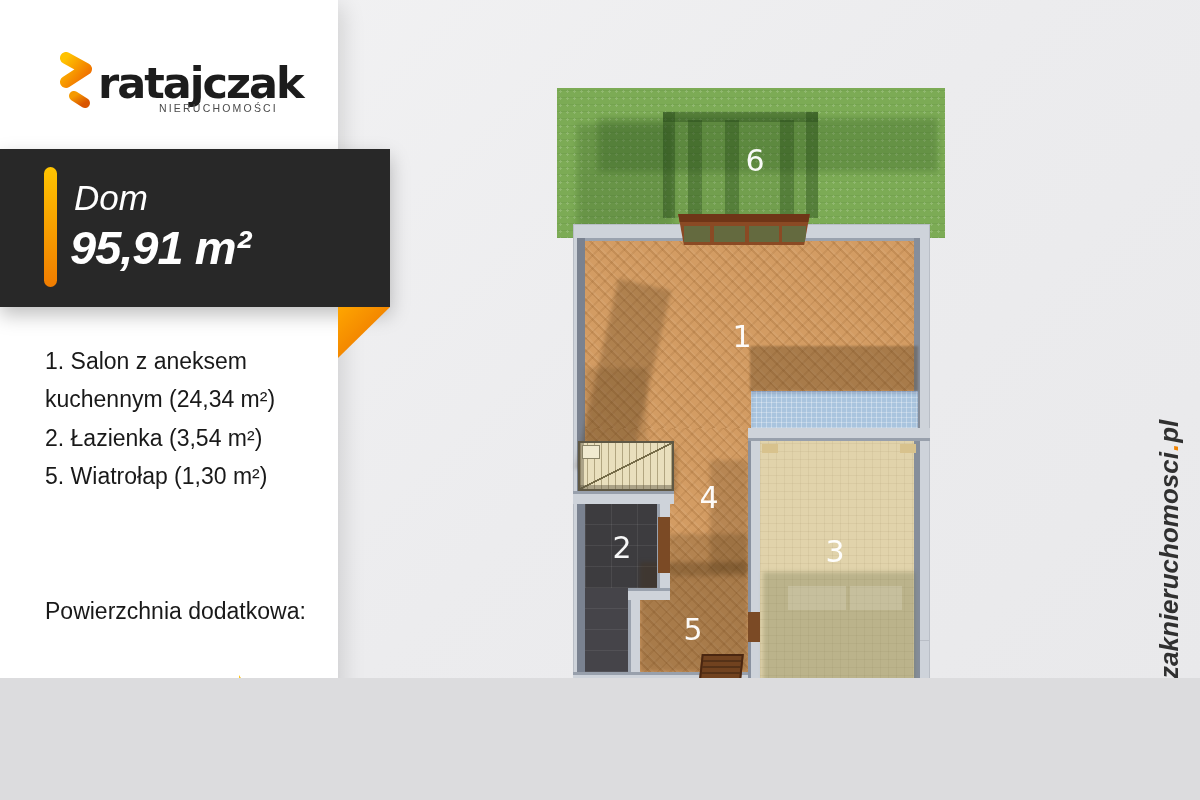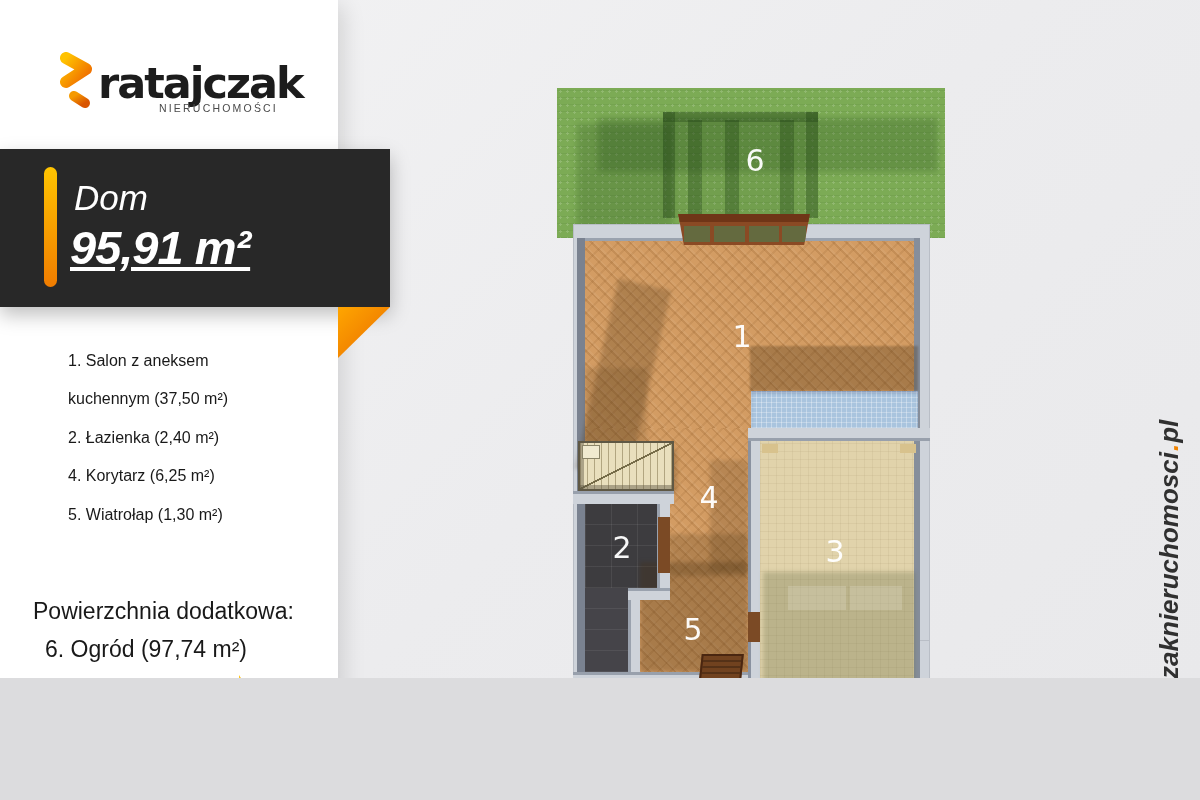--- a/index.html
+++ b/index.html
@@ -16,29 +16,29 @@
   .brand-sub{left:96px;top:102px;width:182px;text-align:right;font-size:10.5px;
              letter-spacing:2.2px;color:#4a4a4a;z-index:4;}
 
   
   .badge{left:0;top:149px;width:390px;height:158px;background:#282828;
          box-shadow:0 8px 18px rgba(0,0,0,0.25);z-index:5;}
   .badge-bar{left:44px;top:167px;width:13px;height:120px;border-radius:7px;
              background:linear-gradient(180deg,#ffc400,#f07c00);z-index:6;}
   .badge-type{left:74px;top:178px;font-size:35px;font-style:italic;color:#ffffff;z-index:6;}
   .badge-area{left:70px;top:220px;font-size:47px;font-style:italic;font-weight:bold;
-              color:#ffffff;letter-spacing:-1px;z-index:6;text-decoration:underline;}
+              color:#ffffff;letter-spacing:-1px;z-index:6;}
   .badge-fold{left:338px;top:307px;width:52px;height:51px;z-index:5;
               background:linear-gradient(135deg,#ffa600,#e86a00);
               clip-path:polygon(0 0,100% 0,0 100%);}
 
   
-  .legend{left:45px;top:342px;width:285px;font-size:16px;line-height:38.4px;
-          color:#191919;z-index:4;margin-left:23px;}
-  .legend-extra-title{left:33px;top:598px;font-size:23px;color:#191919;z-index:4;}
+  .legend{left:45px;top:342px;width:285px;font-size:23px;line-height:38.4px;
+          color:#191919;z-index:4;}
+  .legend-extra-title{left:45px;top:598px;font-size:23px;color:#191919;z-index:4;}
   .legend-extra-item{left:45px;top:636px;font-size:23px;color:#191919;z-index:4;}
 
   .compass{left:195px;top:658px;width:125px;height:125px;z-index:4;}
 
   
   .floor-title{left:617px;top:28px;width:250px;text-align:center;font-size:37px;
                font-style:italic;letter-spacing:1px;color:#222;z-index:3;}
   .watermark{left:969px;top:563px;width:400px;height:42px;transform:rotate(-90deg);
              display:flex;align-items:center;justify-content:center;
              font-size:26px;font-weight:bold;font-style:italic;color:#303030;z-index:3;}
@@ -89,27 +89,25 @@
   <div class="abs brand-sub">NIERUCHOMOŚCI</div>
 
   <div class="abs badge"></div>
   <div class="abs badge-bar"></div>
   <div class="abs badge-type">Dom</div>
   <div class="abs badge-area">95,91 m²</div>
   <div class="abs badge-fold"></div>
 
   <div class="abs legend">
     <div>1. Salon z aneksem</div>
-    <div>kuchennym (37,50 m²)</div>
-    <div>2. Łazienka (2,40 m²)</div>
-    <div>4. Korytarz (6,25 m²)</div>
+    <div>kuchennym (24,34 m²)</div>
+    <div>2. Łazienka (3,54 m²)</div>
     <div>5. Wiatrołap (1,30 m²)</div>
   </div>
   <div class="abs legend-extra-title">Powierzchnia dodatkowa:</div>
-  <div class="abs legend-extra-item">6.  Ogród (97,74 m²)</div>
 
   <svg class="abs compass" viewBox="0 0 125 125">
     <defs>
       <linearGradient id="arrowg" x1="0.2" y1="0.1" x2="0.8" y2="0.9">
         <stop offset="0" stop-color="#ffc200"></stop>
           <stop offset="1" stop-color="#ee5f00"></stop>
       </linearGradient>
     </defs>
     <g transform="rotate(135 61 62)" stroke="#8f8f8f" stroke-width="2.2" fill="none">
       <circle cx="61" cy="62" r="26"></circle>

